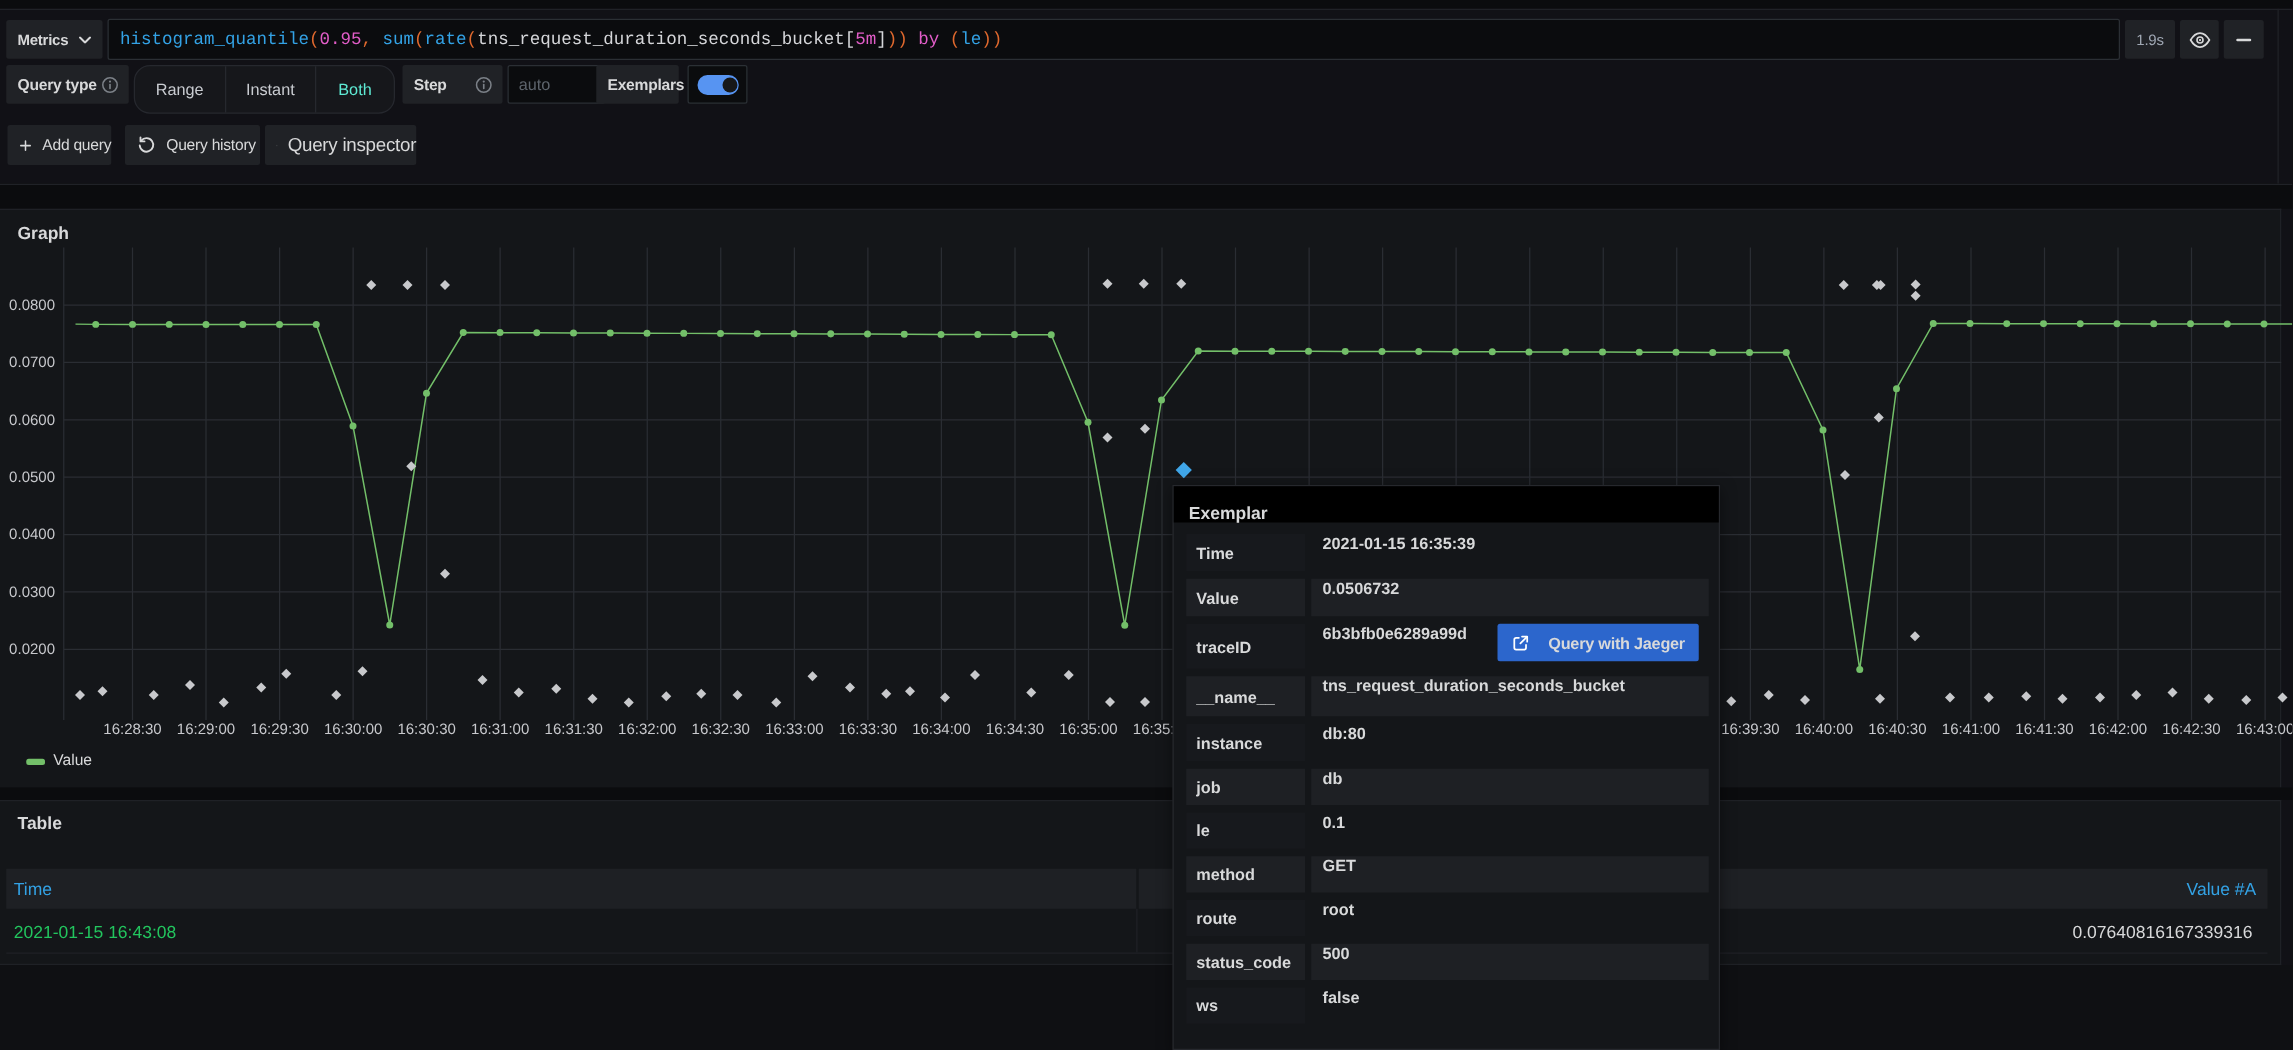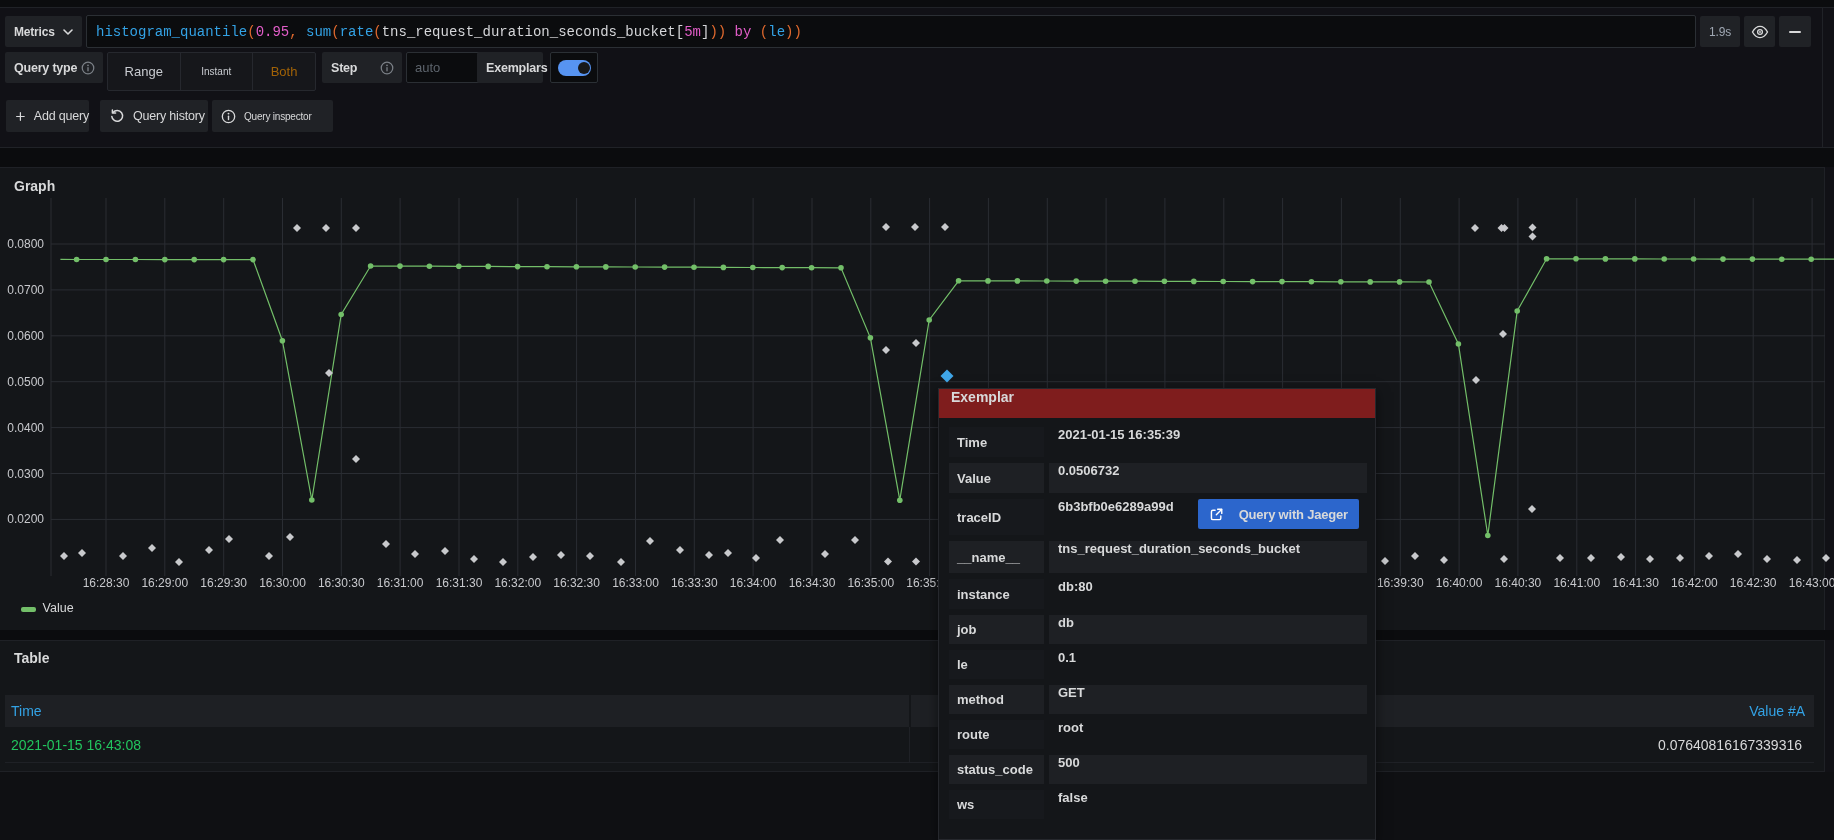--- a/index.html
+++ b/index.html
@@ -50,24 +50,24 @@
     </div>
 
   <div class="chip" style="left:5px;top:52px;width:98px;height:31px;padding-left:9px;justify-content:space-between;padding-right:8px">
       <span style="font-size:12.5px">Query type</span>
       <svg width="14" height="14" viewBox="0 0 16 16">
         <circle cx="8" cy="8" r="6.6" fill="none" stroke="#7b8087" stroke-width="1.4"></circle>
         <circle cx="8" cy="4.9" r="1" fill="#7b8087"></circle>
         <rect x="7.25" y="6.9" width="1.5" height="5" rx="0.7" fill="#7b8087"></rect>
       </svg>
     </div>
-  <div class="abs" style="left:107px;top:52px;width:209px;height:39px;background:#16171b;border:1px solid #26282e;border-radius:2px;display:flex">
+  <div class="abs" style="left:107px;top:52px;width:209px;height:39px;background:#16171b;border:1px solid #26282e;border-radius:13px;display:flex">
     <div style="flex:1;display:flex;align-items:center;justify-content:center;color:#c9ccd1;font-size:13px;border-right:1px solid #26282e">Range</div>
-    <div style="flex:1;display:flex;align-items:center;justify-content:center;color:#c9ccd1;font-size:10px;border-right:1px solid #26282e">Instant</div>
-    <div style="flex:0 0 62px;display:flex;align-items:center;justify-content:center;color:#a16207;font-size:13px;font-weight:500">Both</div>
+    <div style="flex:1;display:flex;align-items:center;justify-content:center;color:#c9ccd1;font-size:13px;border-right:1px solid #26282e">Instant</div>
+    <div style="flex:0 0 62px;display:flex;align-items:center;justify-content:center;color:#5eead4;font-size:13px;font-weight:500">Both</div>
   </div>
   <div class="chip" style="left:322px;top:52px;width:80px;height:31px;padding-left:9px;justify-content:space-between;padding-right:8px">
       <span style="font-size:12.5px">Step</span>
       <svg width="14" height="14" viewBox="0 0 16 16">
         <circle cx="8" cy="8" r="6.6" fill="none" stroke="#7b8087" stroke-width="1.4"></circle>
         <circle cx="8" cy="4.9" r="1" fill="#7b8087"></circle>
         <rect x="7.25" y="6.9" width="1.5" height="5" rx="0.7" fill="#7b8087"></rect>
       </svg>
     </div>
   <div class="abs" style="left:406px;top:52px;width:78px;height:31px;background:#0b0c0e;border:1px solid #2b2f34;border-radius:2px;display:flex;align-items:center">
@@ -89,21 +89,21 @@
       </svg>
       <span>Add query</span>
     </div>
   <div class="chip" style="left:100px;top:100px;width:108px;height:32px;padding-left:9px;gap:8px;font-size:12.5px;font-weight:500;letter-spacing:-0.2px">
       <svg width="16" height="16" viewBox="0 0 16 16">
         <path d="M2.8 8.4a5.4 5.4 0 1 0 1.2-3.9" fill="none" stroke="#d8d9da" stroke-width="1.5" stroke-linecap="round"></path>
         <path d="M3.4 1.9v3.2h3.2" fill="none" stroke="#d8d9da" stroke-width="1.5" stroke-linecap="round" stroke-linejoin="round"></path>
       </svg>
       <span>Query history</span>
     </div>
-  <div class="chip" style="left:212px;top:100px;width:121px;height:32px;padding-left:9px;gap:8px;font-size:10px;font-weight:500;letter-spacing:-0.2px">
+  <div class="chip" style="left:212px;top:100px;width:121px;height:32px;padding-left:9px;gap:8px;font-size:15px;font-weight:500;letter-spacing:-0.2px">
       <svg width="15" height="15" viewBox="0 0 16 16">
         <circle cx="8" cy="8" r="6.6" fill="none" stroke="#d8d9da" stroke-width="1.4"></circle>
         <circle cx="8" cy="4.9" r="1" fill="#d8d9da"></circle>
         <rect x="7.25" y="6.9" width="1.5" height="5" rx="0.7" fill="#d8d9da"></rect>
       </svg>
       <span>Query inspector</span>
     </div>
 
   <div class="abs" style="left:0;top:147px;width:1834px;height:20px;background:#0b0c0e;border-top:1px solid #202227"></div>
 
@@ -325,21 +325,21 @@
   <div class="abs" style="left:5px;top:727px;width:1809px;height:36px;border-bottom:1px solid #1f2126;display:flex;align-items:center">
     <span style="margin-left:6px;color:#22c55e;font-size:14px">2021-01-15 16:43:08</span>
     <span style="margin-left:auto;margin-right:12px;color:#d8d9da;font-size:14px">0.07640816167339316</span>
   </div>
   <div class="abs" style="left:909px;top:727px;width:1px;height:35px;background:#1f2126"></div>
 
   <svg class="abs" style="left:940px;top:369px" width="14" height="14" viewBox="0 0 14 14">
       <path d="M7 0.5L13.5 7L7 13.5L0.5 7Z" fill="#40a6e8"></path>
     </svg>
   <div class="abs" style="left:938px;top:388px;width:438px;height:452px;background:#141619;border:1px solid #26282d;box-shadow:0 4px 12px rgba(0,0,0,0.5)">
-    <div style="height:29px;background:#7f1d1d;display:flex;align-items:flex-start">
+    <div style="height:29px;background:#000000;display:flex;align-items:flex-end">
         <span style="margin-left:12px;font-size:14px;font-weight:600;color:#d8d9da">Exemplar</span>
       </div>
     <div style="padding-top:6px">
 <div class="trow" style="height:36px">
           <div class="tlabel">
             <span>Time</span>
           </div>
           <div class="tval">
             <span>2021-01-15 16:35:39</span>
           </div>

